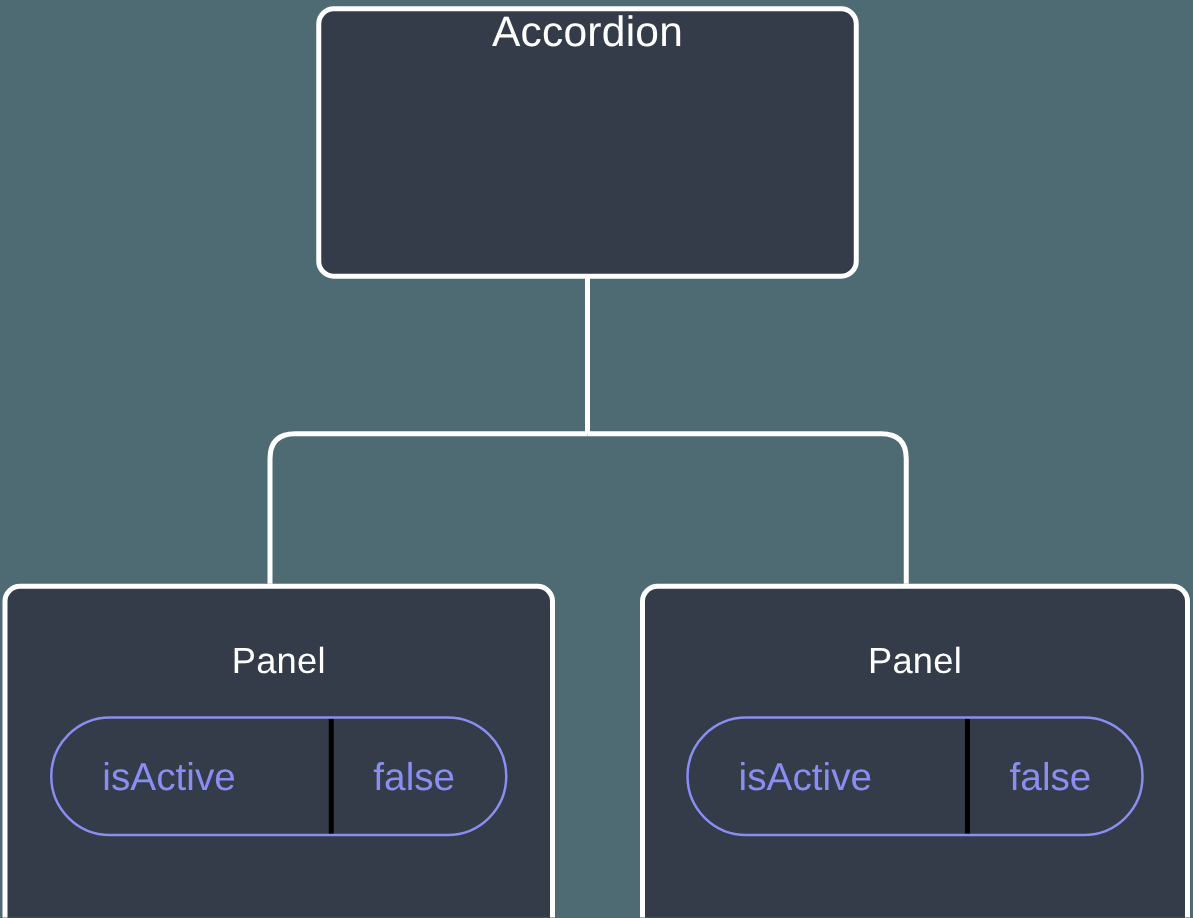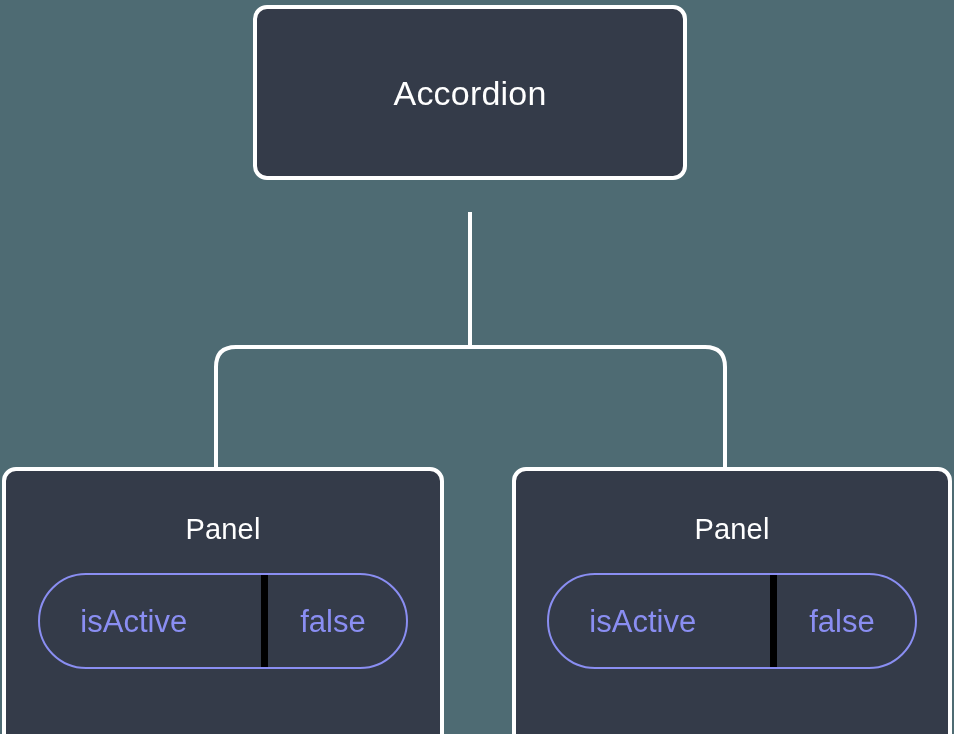--- a/index.html
+++ b/index.html
@@ -42,22 +42,21 @@
     border: 4px solid #ffffff;
     border-radius: 14px;
     display: flex;
     flex-direction: column;
     align-items: center;
   }
   .node-root {
     left: 253px;
     top: 5px;
     width: 434px;
-    height: 175px;
-    justify-content: center;
+    height: 218px;
   }
   .node-leaf-left {
     left: 2px;
     top: 467px;
     width: 442px;
     height: 290px;
     padding-top: 44px;
   }
   .node-leaf-right {
     left: 512px;
@@ -96,21 +95,21 @@
     color: #8a8ef2;
     font-size: 31px;
     line-height: 1;
     white-space: nowrap;
   }
   .pill-key {
     padding: 0 34px 0 40px;
   }
   .pill-val {
     padding: 0 40px 0 32px;
-    border-left: 7px solid #000000;
+    border-left: 4px solid #000000;
   }
 </style>
 </head>
 <body>
 
 <div id="canvas">
 
   <svg id="edges" viewBox="0 0 954 734" width="954" height="734">
 
     <path d="M 470 212 L 470 347" fill="none" stroke="#ffffff" stroke-width="4" stroke-linecap="butt"></path>

